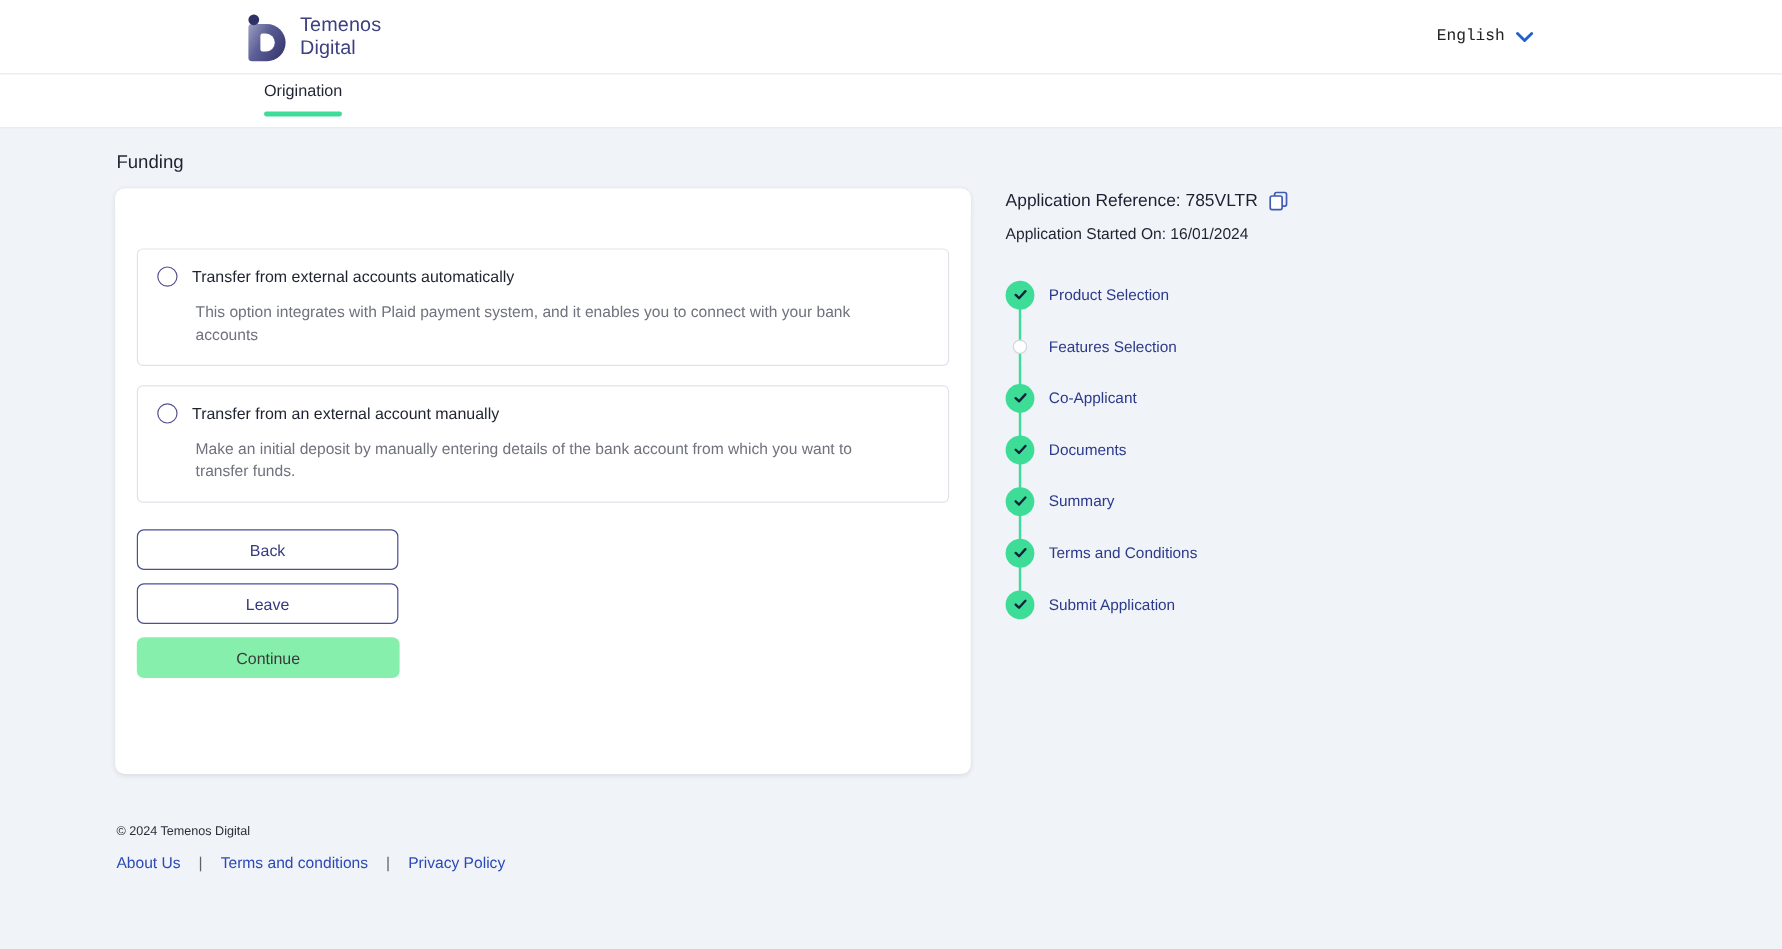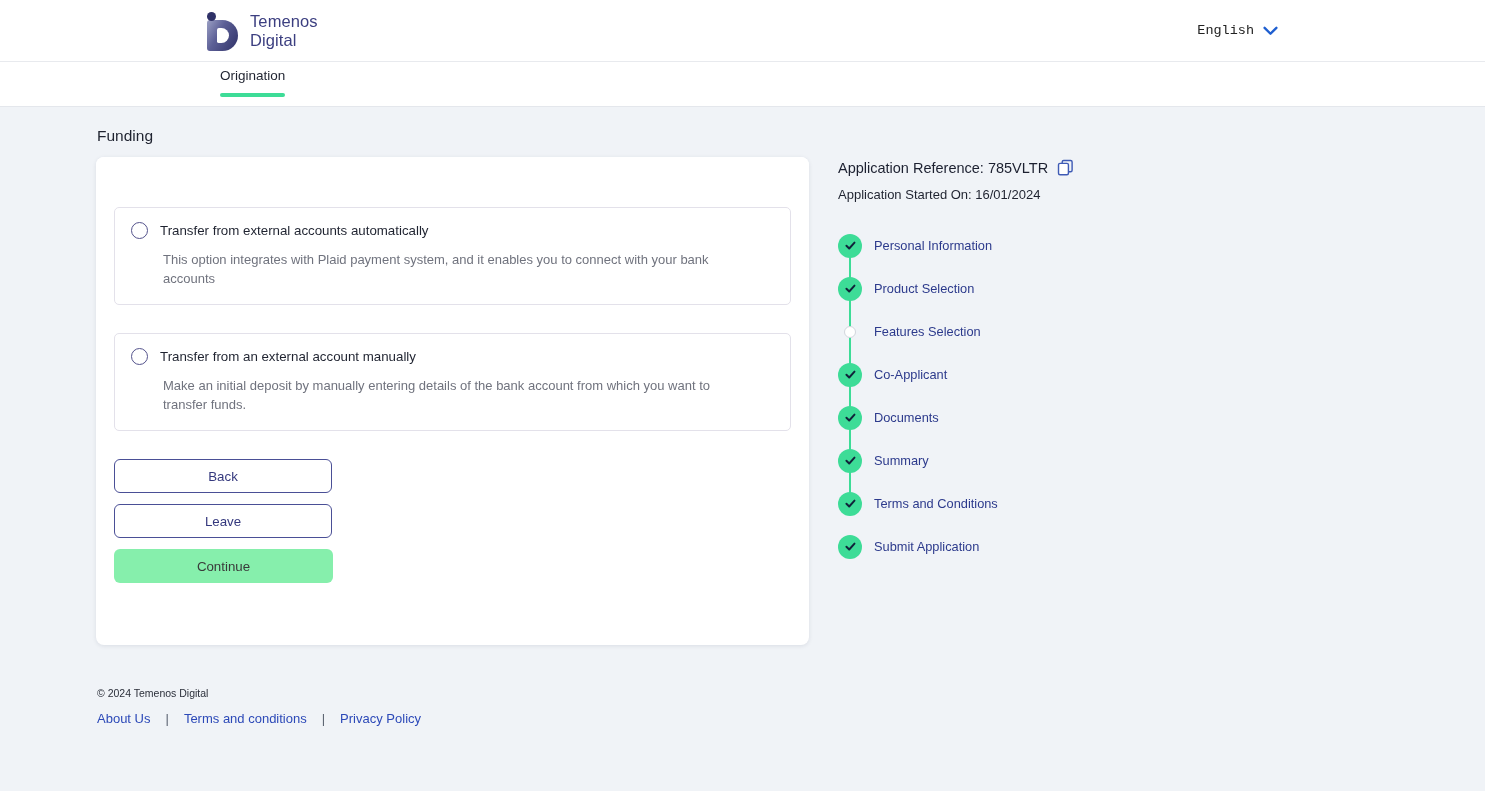--- a/index.html
+++ b/index.html
@@ -149,21 +149,21 @@
     font-size: 13.5px;
     color: #262a33;
   }
   .card-body { padding: 30px 18px 0 18px; }
 
   
   .option {
     border: 1px solid #e3e1ea;
     border-radius: 5px;
     padding: 14px 16px 16px 16px;
-    margin-bottom: 28px;
+    margin-bottom: 16px;
     background: #fff;
     cursor: pointer;
   }
   .option-head {
     display: flex;
     align-items: center;
     gap: 12px;
   }
   .radio {
     width: 17px;
@@ -383,30 +383,20 @@
           <rect x="5.5" y="1.5" width="10.5" height="12" rx="1.6" fill="none" stroke="#3f5bb5" stroke-width="1.5"></rect>
           <rect x="1.6" y="4.6" width="10.5" height="12" rx="1.6" fill="#ffffff" stroke="#3f5bb5" stroke-width="1.5"></rect>
         </svg>
       </div>
 
       <div class="app-started">Application Started On: 16/01/2024</div>
 
       <div class="steps">
         <div class="connector" style="top:12px; height:277px;"></div>
 
-        <div class="step">
-          <span class="step-marker">
-            <span class="dot-done">
-              <svg width="13" height="13" viewBox="0 0 14 14">
-                <path d="M2.6 7.3 L5.6 10.2 L11.3 3.9" fill="none" stroke="#10233a" stroke-width="2.1" stroke-linecap="round" stroke-linejoin="round"></path>
-              </svg>
-            </span>
-          </span>
-          <span class="step-label">Personal Information</span>
-        </div>
 
         <div class="step">
           <span class="step-marker">
             <span class="dot-done">
               <svg width="13" height="13" viewBox="0 0 14 14">
                 <path d="M2.6 7.3 L5.6 10.2 L11.3 3.9" fill="none" stroke="#10233a" stroke-width="2.1" stroke-linecap="round" stroke-linejoin="round"></path>
               </svg>
             </span>
           </span>
           <span class="step-label">Product Selection</span>

